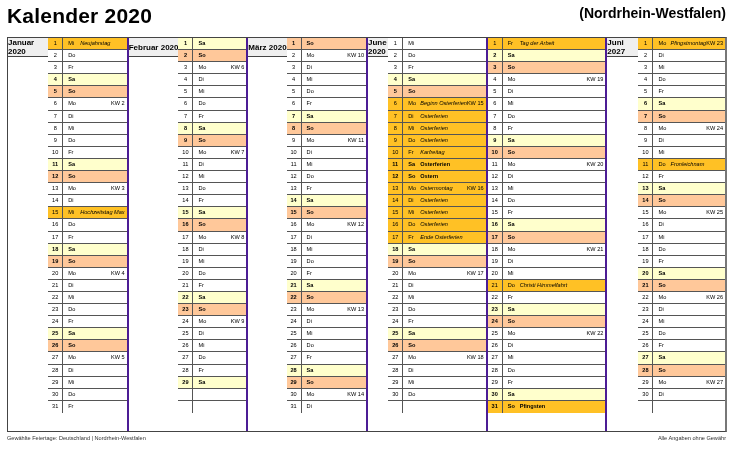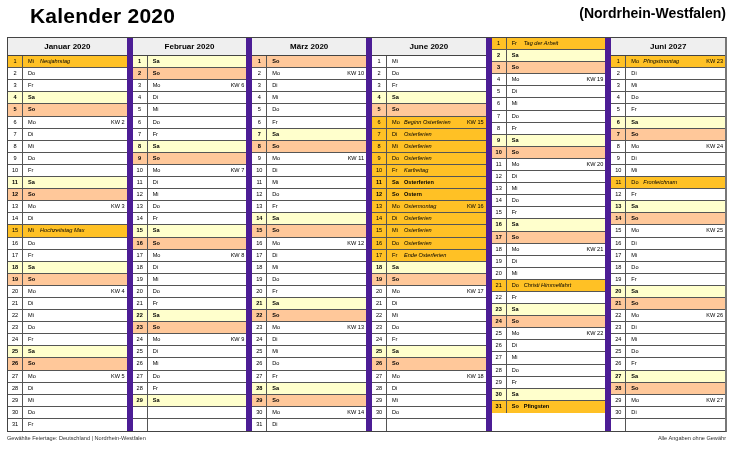--- a/index.html
+++ b/index.html
@@ -1,41 +1,41 @@
 <!DOCTYPE html>
 <html><head>
 <meta charset="utf-8">
 <style>
   * { box-sizing: border-box; margin: 0; padding: 0; }
   html, body { width: 734px; height: 450px; background: #ffffff; overflow: hidden; }
   body { font-family: "Liberation Sans", sans-serif; color: #000; position: relative; }
 
   .title {
     position: absolute; left: 7px; top: 4px;
-    font-size: 21px; font-weight: bold; letter-spacing: 0.2px; margin-left: 23px;
+    font-size: 21px; font-weight: bold; letter-spacing: 0.2px;
   }
   .region {
     position: absolute; right: 8px; top: 5px;
     font-size: 14px; font-weight: bold;
   }
 
   .cal {
     position: absolute; left: 7px; top: 37px;
     width: 720px; height: 395px;
     display: flex;
     border-top: 1px solid #444;
     border-bottom: 1px solid #444;
     border-right: 2px solid #777;
   }
   .month {
     width: 120px; height: 100%;
-    display: flex; flex-direction: column;
+    display: flex; 
     border-left: 1px solid #444;
   }
-  .month + .month { border-left: 6px solid #4c1d95; justify-content: center; }
+  .month + .month { border-left: 2px solid #4c1d95; justify-content: center; }
   .month-head {
     height: 19px; background: #efefef;
     border-bottom: 1px solid #444;
     display: flex; align-items: center; justify-content: center;
     font-size: 8px; font-weight: bold;
   }
   .rows { flex: 1; display: flex; flex-direction: column; }
   .row {
     height: 12.1px; display: flex;
     border-bottom: 1px solid #555;

